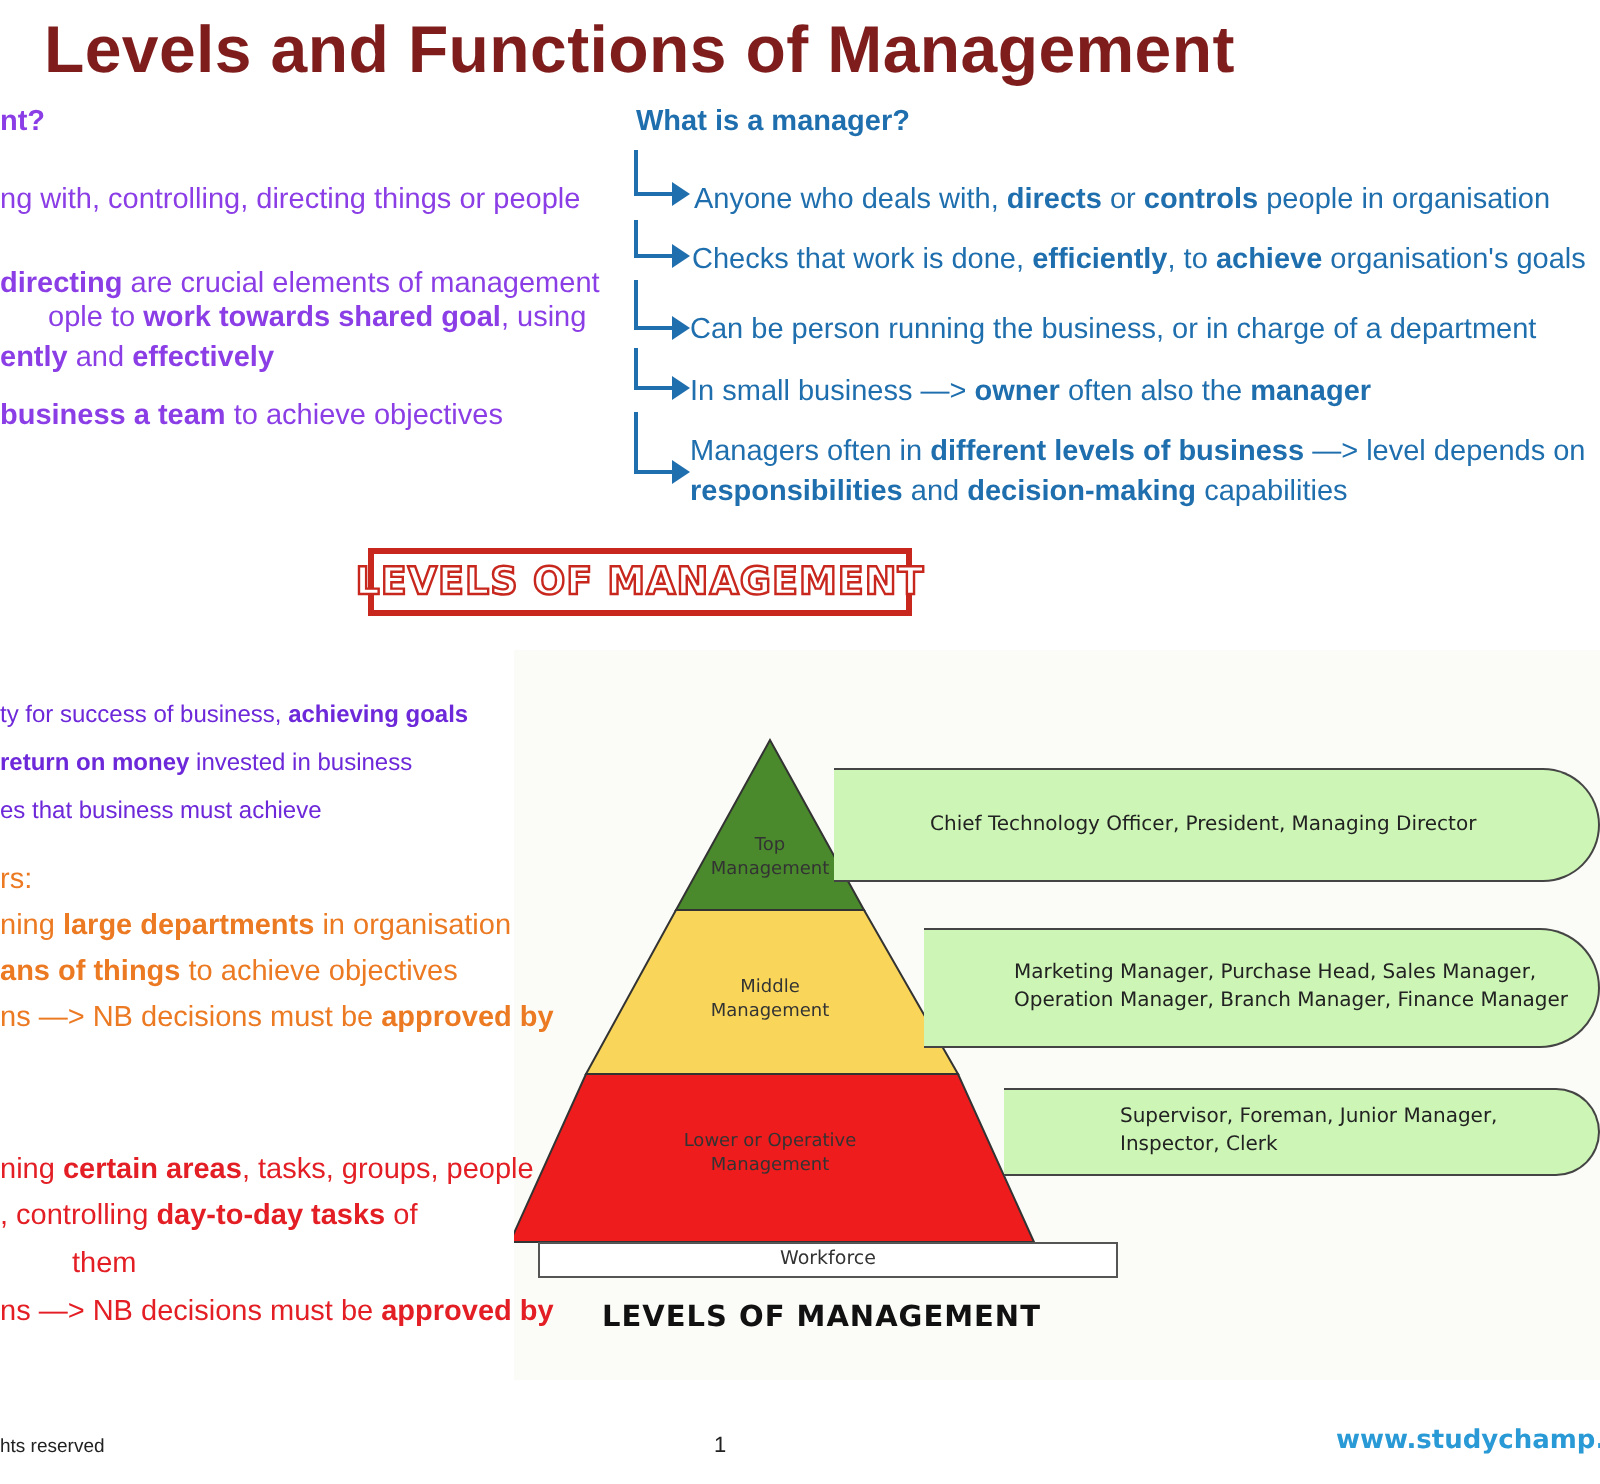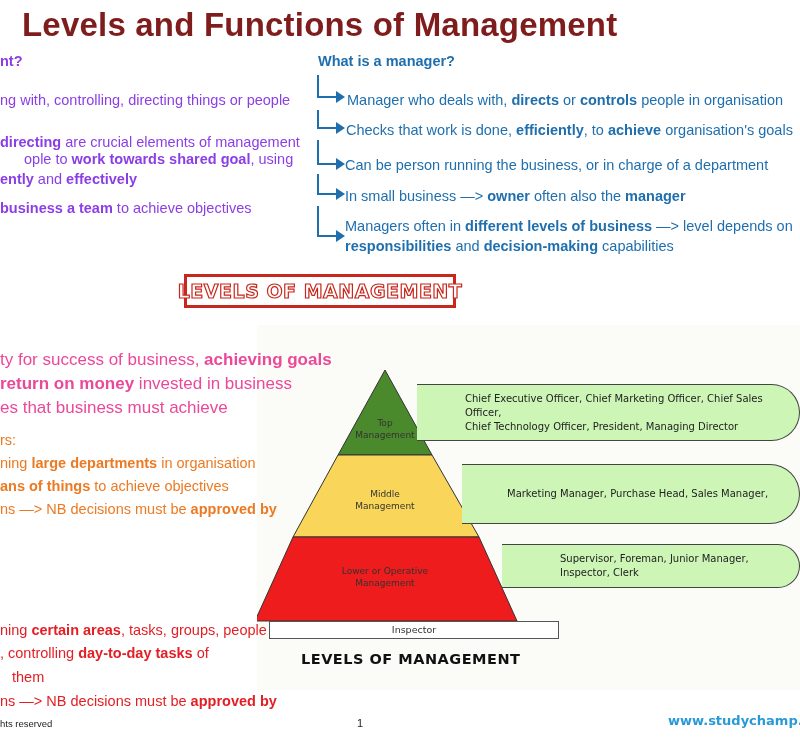--- a/index.html
+++ b/index.html
@@ -1,23 +1,23 @@
 <!DOCTYPE html>
 <html><head>
 <meta charset="utf-8">
 <style>
   html, body { margin:0; padding:0; }
   body { width:800px; height:742px; background:#ffffff; position:relative; overflow:hidden; font-family:"Liberation Sans", sans-serif; }
   .abs { position:absolute; white-space:nowrap; }
   .title { left:22px; top:6px; font-size:33px; font-weight:bold; color:#7f1d1d; letter-spacing:0.2px; }
   .purple { color:#8b3ee6; font-size:14.5px; }
   .blue { color:#1f6fae; font-size:14.5px; }
-  .green { color:#ec4899; font-size:17px; }
+  .green { color:#6d28d9; font-size:12px; }
   .orange { color:#ec7a23; font-size:14.5px; }
-  .red { color:#e31e24; font-size:14.5px;margin-top:45px; }
+  .red { color:#e31e24; font-size:14.5px; }
   b { font-weight:bold; }
   .arrow { position:absolute; left:316px; width:30px; }
   .stamp { left:184px; top:274px; width:272px; height:34px; border:3px solid #c8271d; box-sizing:border-box; display:flex; align-items:center; justify-content:center; }
   .stamp span { font-family:"DejaVu Sans", sans-serif; font-weight:bold; font-size:19px; color:#fff; -webkit-text-stroke:1.2px #c8271d; letter-spacing:0.5px; }
   .figure { left:257px; top:325px; width:543px; height:365px; background:#fbfcf7; }
   .pill { position:absolute; background:#cdf6b6; border:1px solid #444; border-left:none; border-radius:0 38px 38px 0; box-sizing:border-box; display:flex; align-items:center; }
   .pill-text { font-family:"DejaVu Sans", sans-serif; font-size:10px; color:#222; line-height:14px; white-space:normal; }
   .tier-label { position:absolute; font-family:"DejaVu Sans", sans-serif; font-size:9px; color:#333; text-align:center; line-height:12px; }
   .workforce { position:absolute; left:12px; top:296px; width:290px; height:18px; border:1px solid #555; background:#fff; box-sizing:border-box; font-family:"DejaVu Sans", sans-serif; font-size:9.5px; color:#333; text-align:center; line-height:16px; }
   .fig-caption { position:absolute; left:44px; top:326px; font-family:"DejaVu Sans", sans-serif; font-weight:bold; font-size:14.5px; color:#111; letter-spacing:0.5px; }
@@ -52,21 +52,21 @@
   </svg>
 <svg class="arrow" style="top:172px;height:32px;" viewBox="0 0 30 32">
     <path d="M2 2 V22 H20" stroke="#1f6fae" stroke-width="2" fill="none"></path>
     <polygon points="20,16 29,22 20,28" fill="#1f6fae"></polygon>
   </svg>
 <svg class="arrow" style="top:204px;height:42px;" viewBox="0 0 30 42">
     <path d="M2 2 V32 H20" stroke="#1f6fae" stroke-width="2" fill="none"></path>
     <polygon points="20,26 29,32 20,38" fill="#1f6fae"></polygon>
   </svg>
 
-<div class="abs blue" style="left:347px;top:92px;"><span>Manager who deals with, </span><b>directs</b><span> or </span><b>controls</b><span> people in organisation</span></div>
+<div class="abs blue" style="left:347px;top:92px;"><span>Anyone who deals with, </span><b>directs</b><span> or </span><b>controls</b><span> people in organisation</span></div>
 <div class="abs blue" style="left:346px;top:122px;"><span>Checks that work is done, </span><b>efficiently</b><span>, to </span><b>achieve</b><span> organisation's goals</span></div>
 <div class="abs blue" style="left:345px;top:157px;"><span>Can be person running the business, or in charge of a department</span></div>
 <div class="abs blue" style="left:345px;top:188px;"><span>In small business —&gt; </span><b>owner</b><span> often also the </span><b>manager</b></div>
 <div class="abs blue" style="left:345px;top:218px;"><span>Managers often in </span><b>different levels of business</b><span> —&gt; level depends on</span></div>
 <div class="abs blue" style="left:345px;top:238px;"><b>responsibilities</b><span> and </span><b>decision-making</b><span> capabilities</span></div>
 
 <div class="abs stamp">
     <span>LEVELS OF MANAGEMENT</span>
   </div>
 
@@ -84,49 +84,49 @@
       <div>Middle</div>
       <div>Management</div>
     </div>
   <div class="tier-label" style="left:78px;top:240px;width:100px;">
       <div>Lower or Operative</div>
       <div>Management</div>
     </div>
 
   <div class="pill" style="left:160px;top:59px;width:383px;height:57px;padding-left:48px;">
       <div class="pill-text">
-        <div>Chief Executive Officer, Chief Marketing Officer, Chief Sales Officer,</div>
         <div>Chief Technology Officer, President, Managing Director</div>
       </div>
     </div>
   <div class="pill" style="left:205px;top:139px;width:338px;height:60px;padding-left:45px;">
       <div class="pill-text">
         <div>Marketing Manager, Purchase Head, Sales Manager,</div>
+        <div>Operation Manager, Branch Manager, Finance Manager</div>
       </div>
     </div>
   <div class="pill" style="left:245px;top:219px;width:298px;height:44px;padding-left:58px;">
       <div class="pill-text">
         <div>Supervisor, Foreman, Junior Manager,</div>
         <div>Inspector, Clerk</div>
       </div>
     </div>
 
-  <div class="workforce">Inspector</div>
+  <div class="workforce">Workforce</div>
   <div class="fig-caption">LEVELS OF MANAGEMENT</div>
 </div>
 
 <div class="abs green" style="left:0;top:350px;"><span>ty for success of business, </span><b>achieving goals</b></div>
 <div class="abs green" style="left:0;top:374px;"><span> </span><b>return on money</b><span> invested in business</span></div>
 <div class="abs green" style="left:0;top:398px;"><span>es that business must achieve</span></div>
 
 <div class="abs orange" style="left:0;top:432px;">rs:</div>
 <div class="abs orange" style="left:0;top:455px;"><span>ning </span><b>large departments</b><span> in organisation</span></div>
 <div class="abs orange" style="left:0;top:478px;"><b>ans of things</b><span> to achieve objectives</span></div>
 <div class="abs orange" style="left:0;top:501px;"><span>ns —&gt; NB decisions must be </span><b>approved by</b></div>
 
 <div class="abs red" style="left:0;top:577px;"><span>ning </span><b>certain areas</b><span>, tasks, groups, people</span></div>
 <div class="abs red" style="left:0;top:600px;"><span>, controlling </span><b>day-to-day tasks</b><span> of</span></div>
-<div class="abs red" style="left:12px;top:624px;"><span> them</span></div>
+<div class="abs red" style="left:0;top:624px;padding-left:36px;"><span> them</span></div>
 <div class="abs red" style="left:0;top:648px;"><span>ns —&gt; NB decisions must be </span><b>approved by</b></div>
 
 <div class="abs footer" style="left:0;top:718px;">hts reserved</div>
 <div class="abs footer" style="left:357px;top:717px;font-size:11px;">1</div>
 <div class="abs site">www.studychamp.co.z</div>
 
 </body></html>

